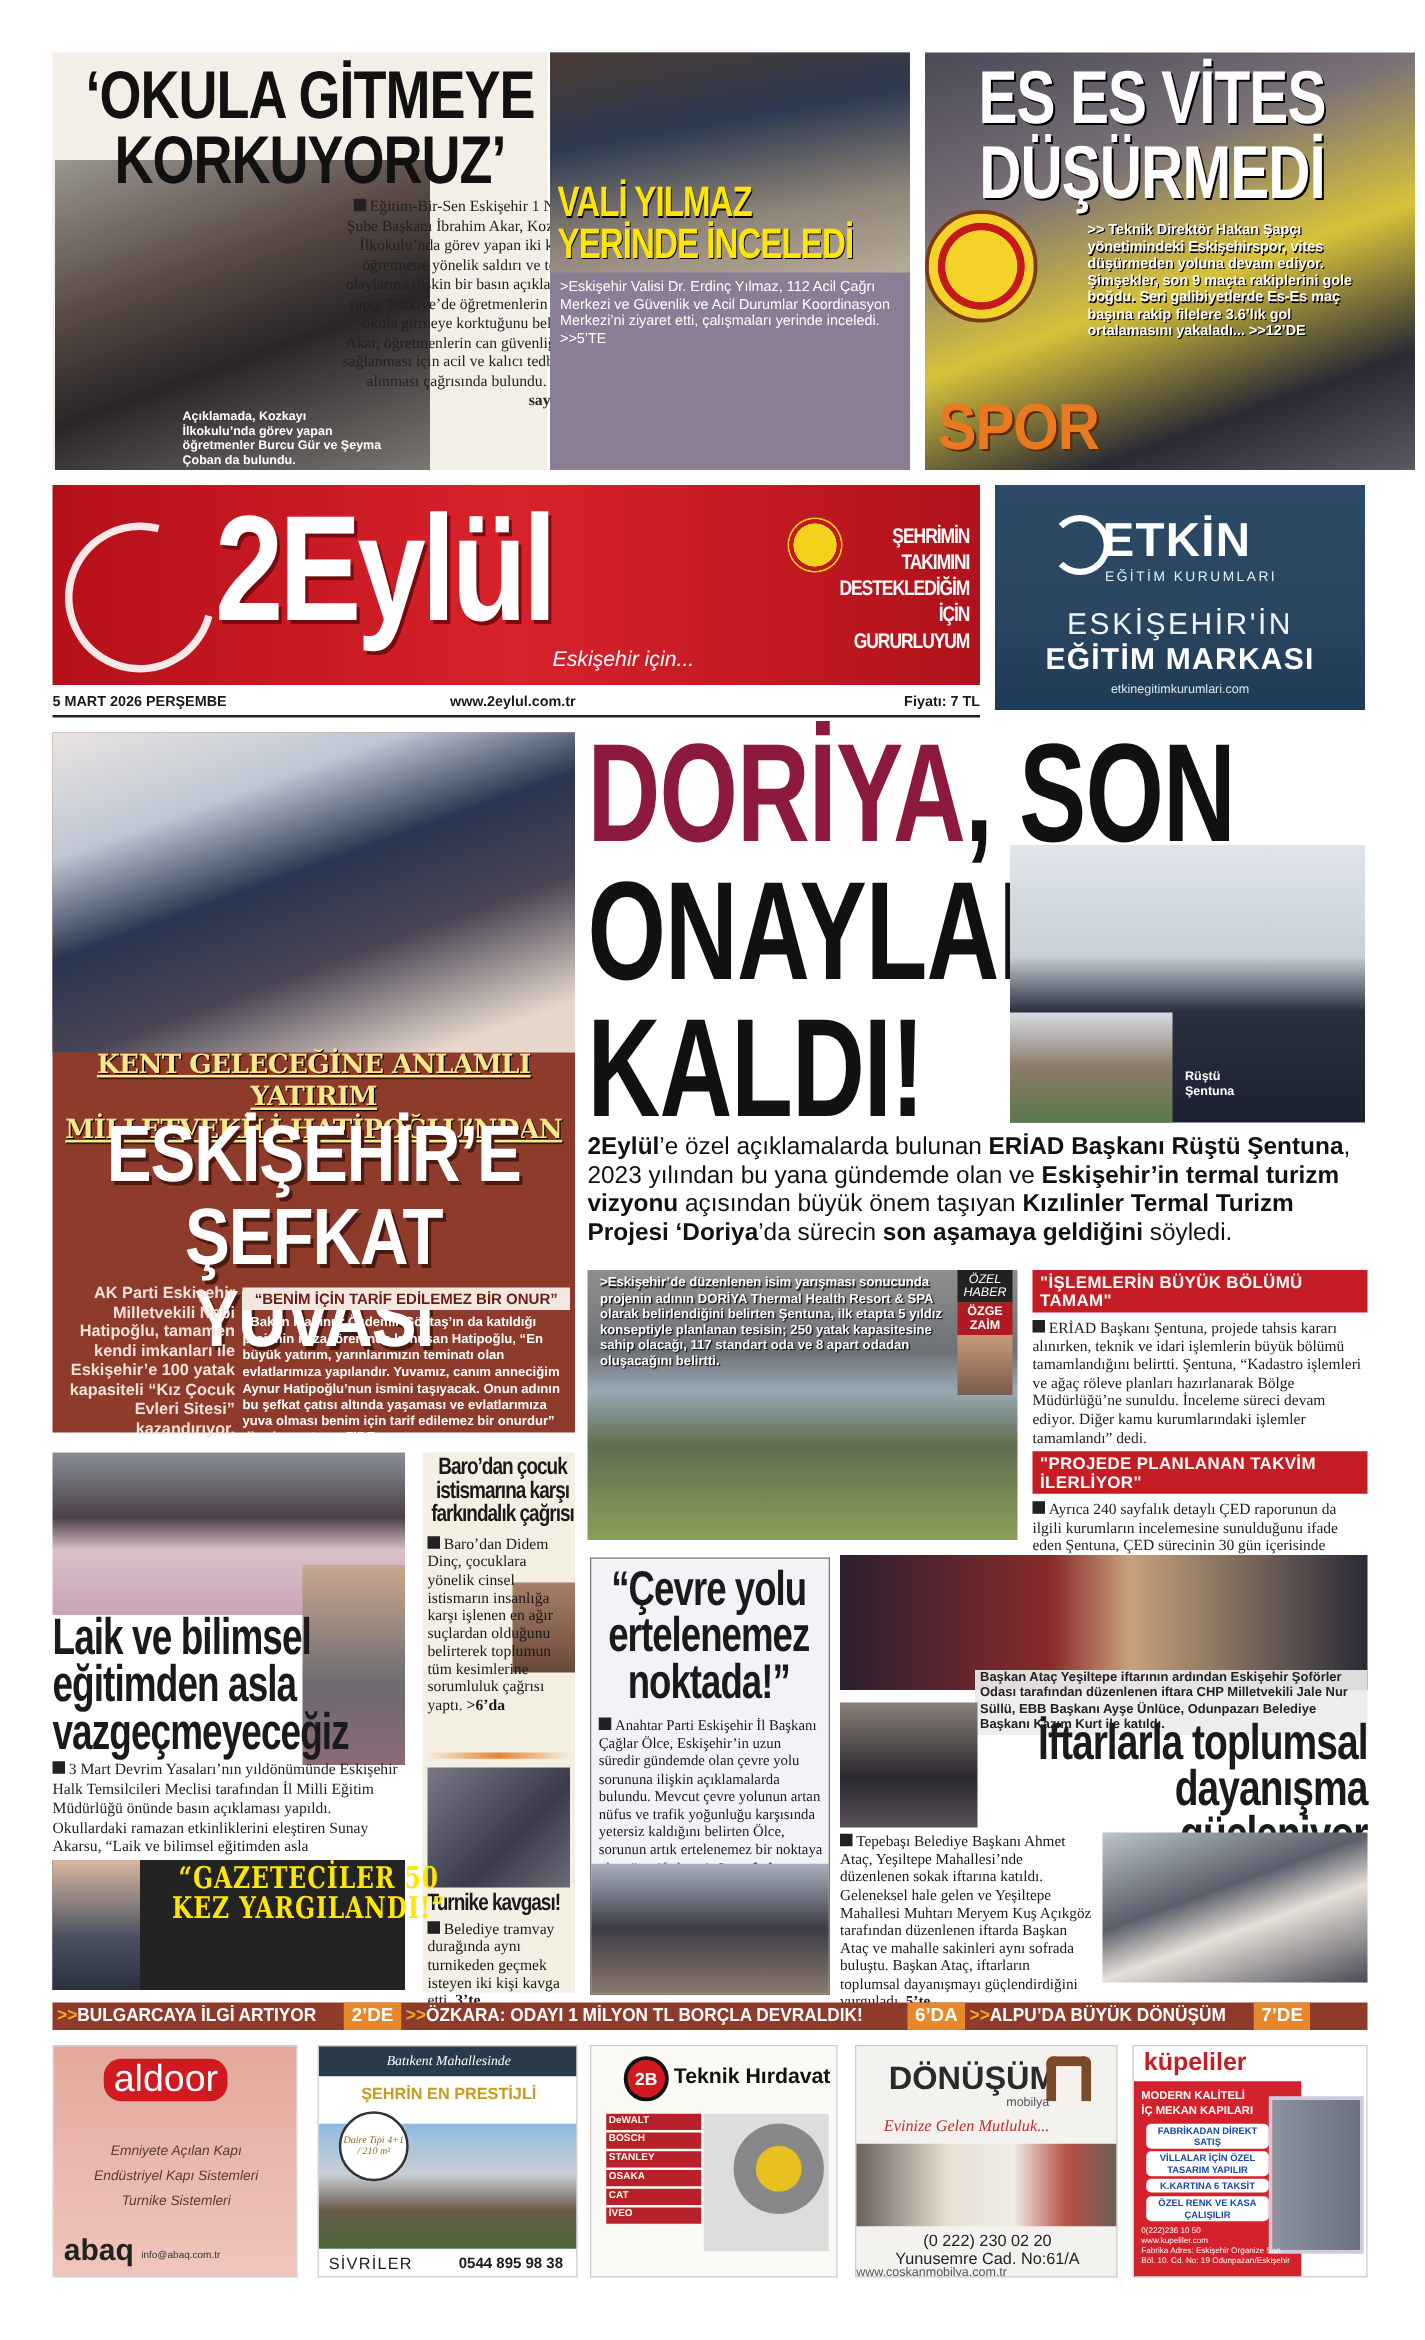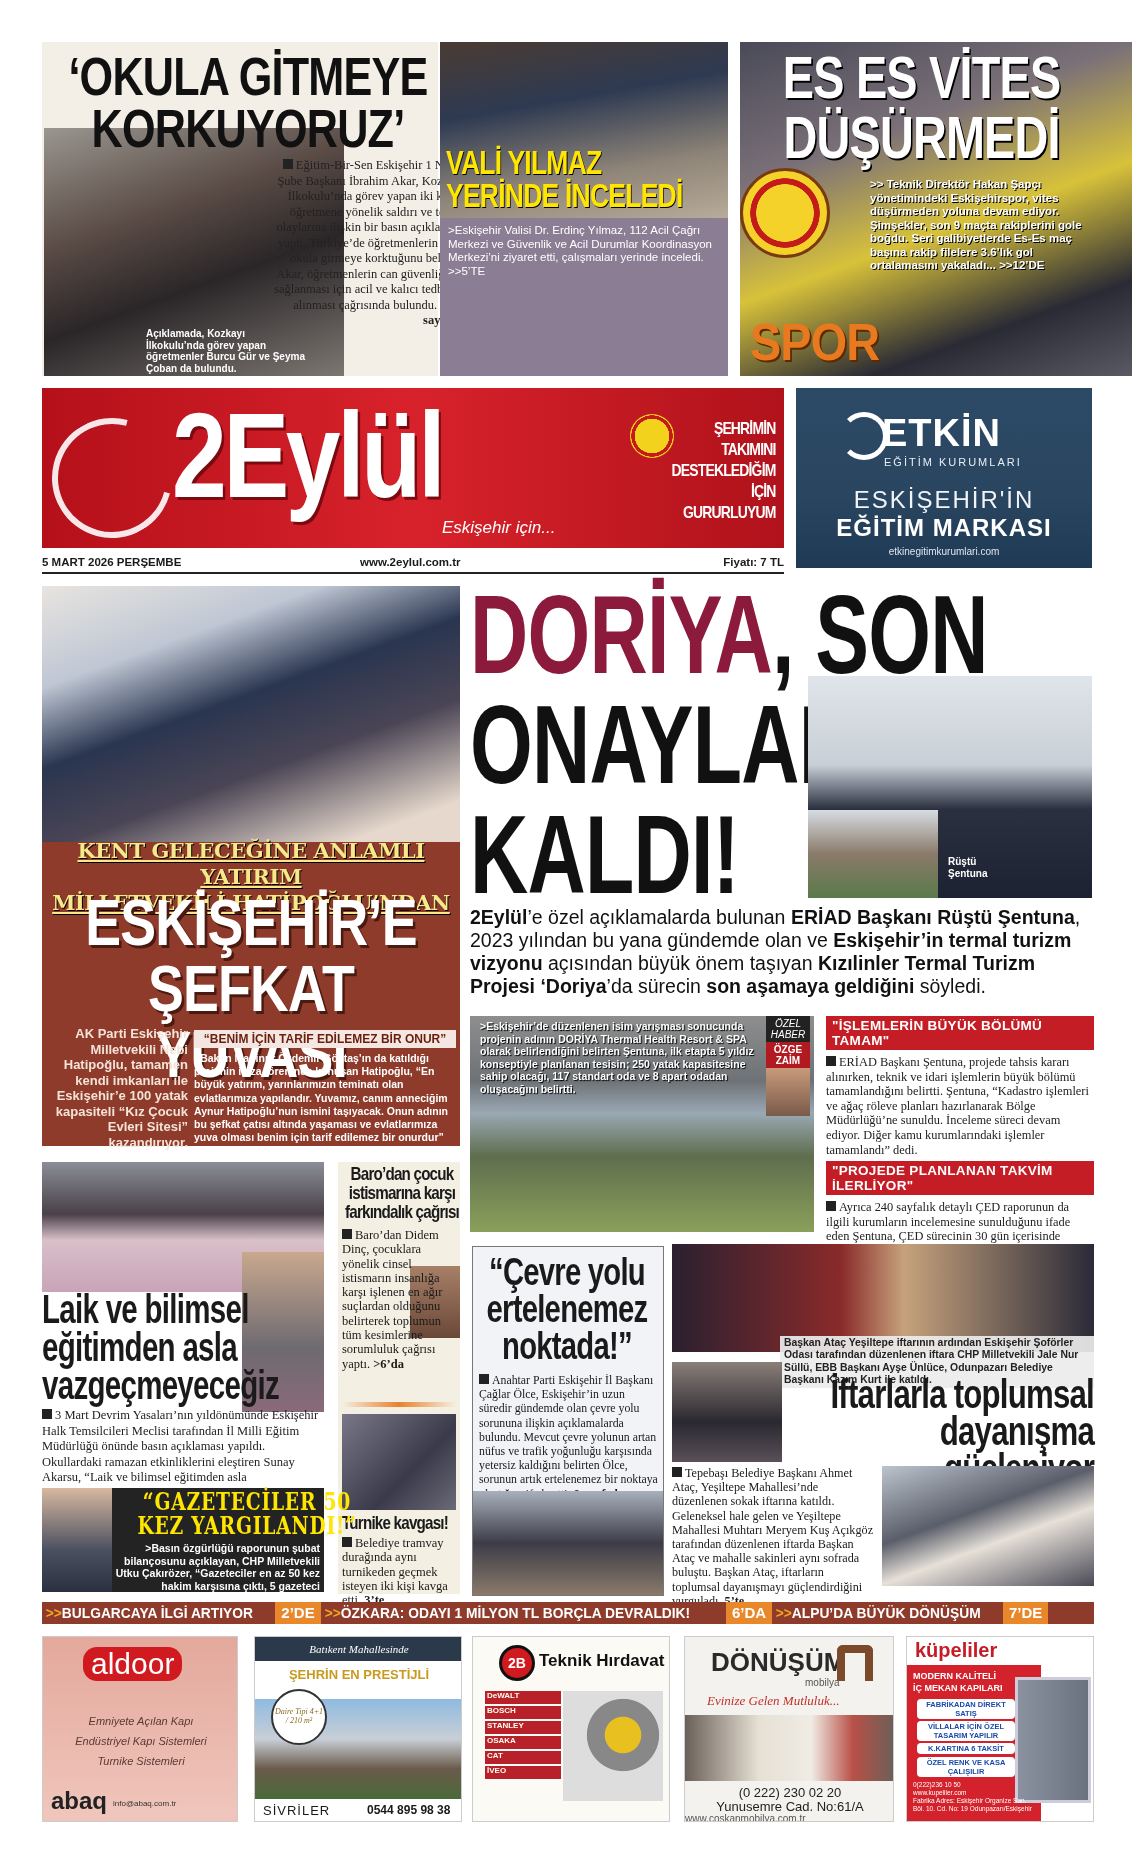--- a/index.html
+++ b/index.html
@@ -268,21 +268,20 @@
   <div class="head2 abs cond">Turnike kavgası!</div>
   <div class="txt2 abs sq"><span>Belediye tramvay durağında aynı turnikeden geçmek isteyen iki kişi kavga etti.</span> <b>3’te</b></div>
 </div>
 
 <div id="gaz" class="abs">
   <div class="face abs"></div>
   <div class="head abs">
       <div>“GAZETECİLER 50</div>
       <div>KEZ YARGILANDI!”</div>
     </div>
-  <div class="txt abs">&gt;Basın özgürlüğü raporunun şubat bilançosunu açıklayan, CHP Milletvekili Utku Çakırözer, “Gazeteciler en az 50 kez hakim karşısına çıktı, 5 gazeteci tutuklandı” dedi. 4’te</div>
 </div>
 
 <div id="cevre" class="abs">
   <div class="head abs cond">
       <div>“Çevre yolu</div>
       <div>ertelenemez</div>
       <div>noktada!”</div>
     </div>
   <div class="txt abs sq"><span>Anahtar Parti Eskişehir İl Başkanı Çağlar Ölce, Eskişehir’in uzun süredir gündemde olan çevre yolu sorununa ilişkin açıklamalarda bulundu. Mevcut çevre yolunun artan nüfus ve trafik yoğunluğu karşısında yetersiz kaldığını belirten Ölce, sorunun artık ertelenemez bir noktaya ulaştığını ifade etti.</span> <b>6. sayfada</b></div>
   <div class="pic abs"></div>

